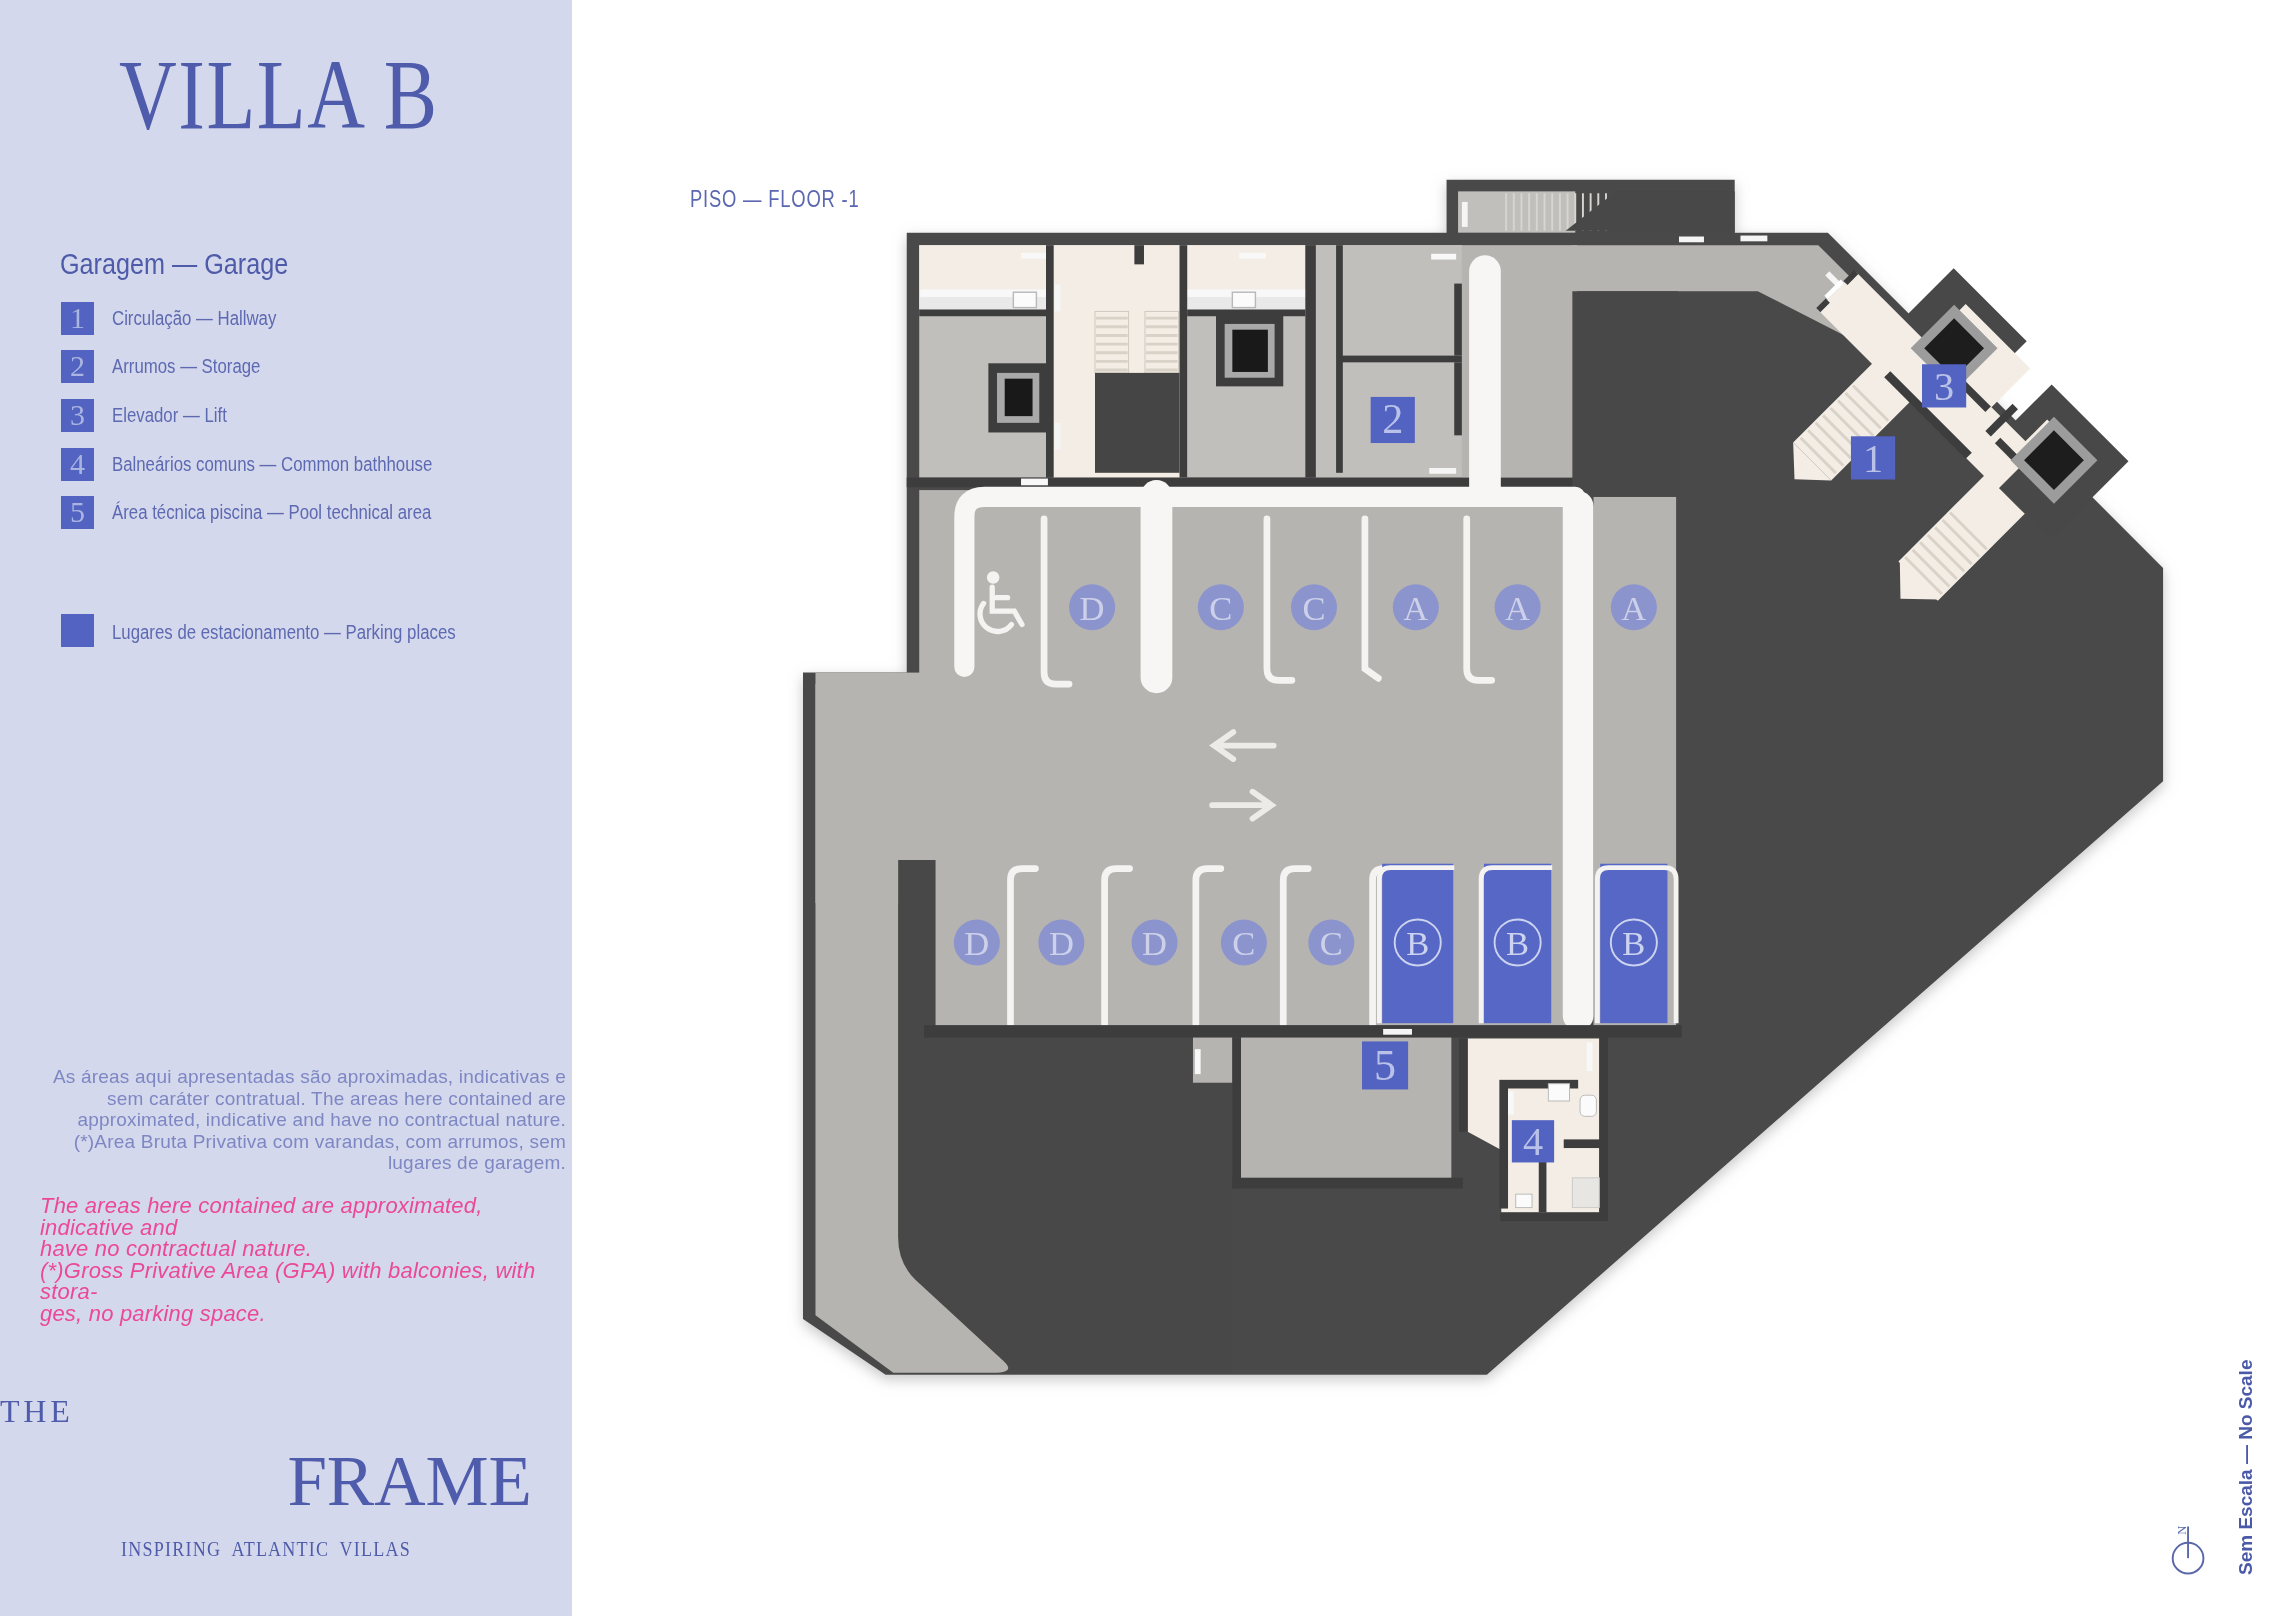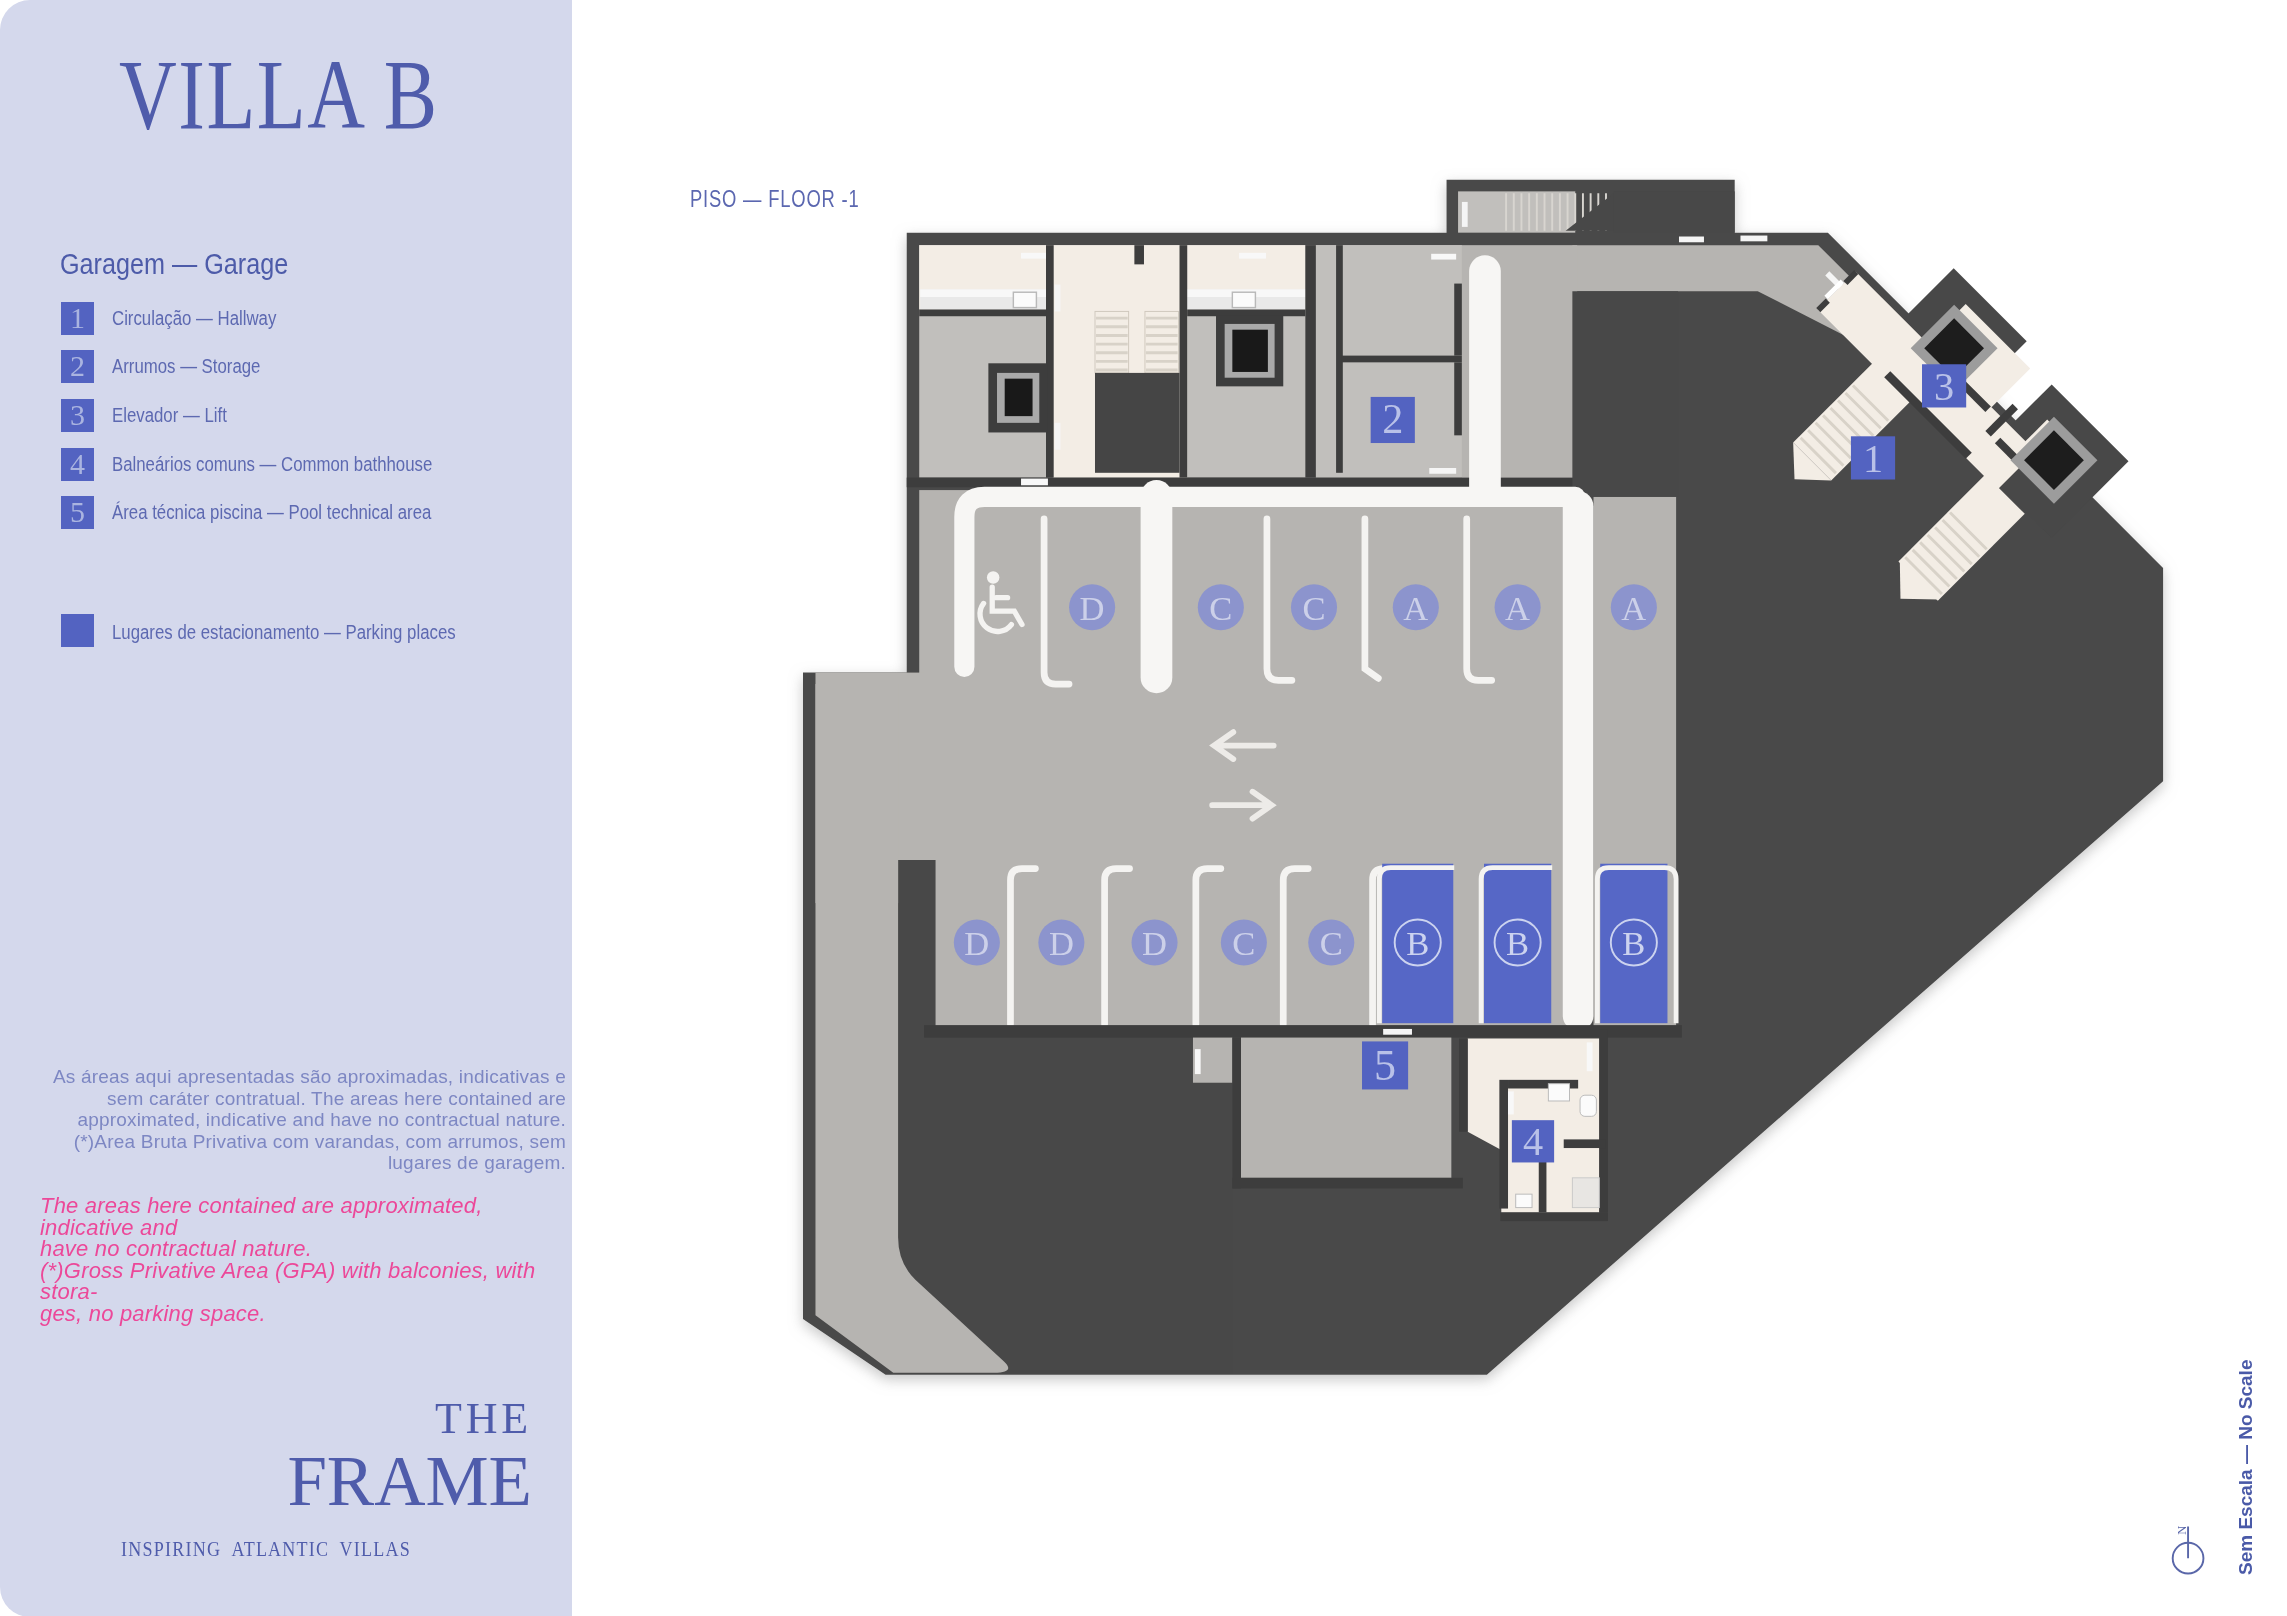--- a/index.html
+++ b/index.html
@@ -1,33 +1,33 @@
 <!DOCTYPE html>
 <html><head>
 <meta charset="utf-8">
 <style>
   html,body{margin:0;padding:0;background:#ffffff;}
   .page{position:relative;width:2287px;height:1617px;background:#ffffff;overflow:hidden;
-        font-family:"Liberation Sans", sans-serif;border-radius:30px;}
+        font-family:"Liberation Sans", sans-serif;}
   .sidebar{position:absolute;left:0;top:0;width:572px;height:1617px;background:#d4d8ec;}
   .villab{position:absolute;left:119px;top:37px;width:452px;
           font-family:"Liberation Serif", serif;font-weight:400;font-size:100px;color:#4f5cab;
           transform:scaleX(0.80);transform-origin:left top;letter-spacing:1.9px;white-space:nowrap;}
   .garhead{position:absolute;left:60px;top:247px;font-size:30px;color:#4d5ba9;letter-spacing:0px;transform:scaleX(0.84);transform-origin:left top;white-space:nowrap;}
   .leg{position:absolute;left:61px;width:33px;height:33px;background:#5363c1;
        color:#aab4e0;font-family:"Liberation Serif", serif;font-size:30px;
        text-align:center;line-height:32px;}
   .legtxt{position:absolute;left:112px;font-size:20px;color:#5d69b1;letter-spacing:0px;transform:scaleX(0.84);transform-origin:left top;white-space:nowrap;}
   .parksq{position:absolute;left:61px;top:614px;width:33px;height:33px;background:#5363c1;}
   .disc{position:absolute;left:40px;top:1066px;width:526px;font-size:19px;line-height:21.6px;
         color:#7d87c3;letter-spacing:0.2px;text-align:right;}
   .disc2{position:absolute;left:40px;top:1195px;width:526px;font-size:22px;line-height:21.6px;
         color:#ec4899;font-style:italic;letter-spacing:0.2px;}
-  .the{position:absolute;left:0px;top:1393px;width:532px;text-align:right;
-       font-family:"Liberation Serif", serif;font-size:44px;color:#4f5cab;letter-spacing:3.8px;}
+  .the{position:absolute;left:0px;top:1393px;width:532px;text-align:left;
+       font-family:"Liberation Serif", serif;font-size:32px;color:#4f5cab;letter-spacing:3.8px;}
   .frame{position:absolute;left:0px;top:1441px;width:532px;text-align:right;
        font-family:"Liberation Serif", serif;font-size:71px;color:#4f5cab;letter-spacing:0px;}
   .iav{position:absolute;left:0px;top:1537px;width:532px;text-align:center;transform:scaleX(0.86);transform-origin:266px top;
        font-family:"Liberation Serif", serif;font-size:21px;color:#4f5cab;letter-spacing:1.4px;}
   .piso{position:absolute;left:690px;top:186px;font-size:23px;color:#5b67b0;letter-spacing:1px;transform:scaleX(0.80);transform-origin:left top;white-space:nowrap;}
   .semescala{position:absolute;left:2235px;top:1575px;font-size:19px;font-weight:700;color:#4a5aa8;
        transform:rotate(-90deg) translateX(0px);transform-origin:left top;white-space:nowrap;}
   svg{position:absolute;left:0;top:0;}
   svg text{font-family:"Liberation Serif", serif;}
 </style>

